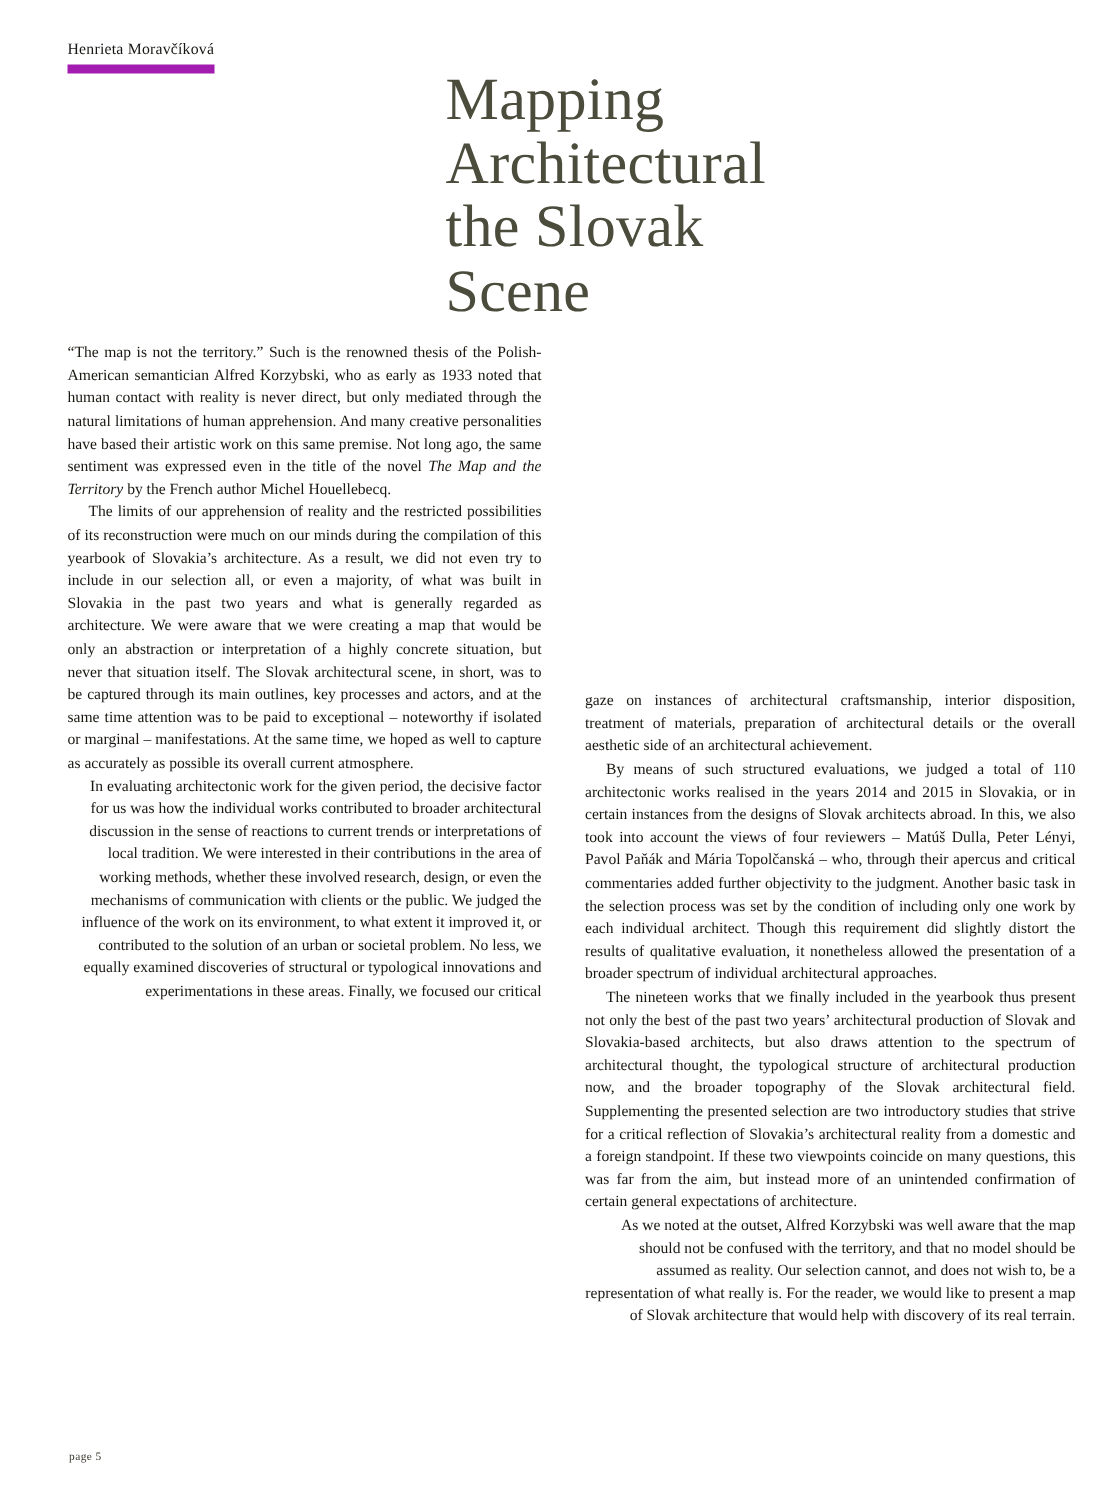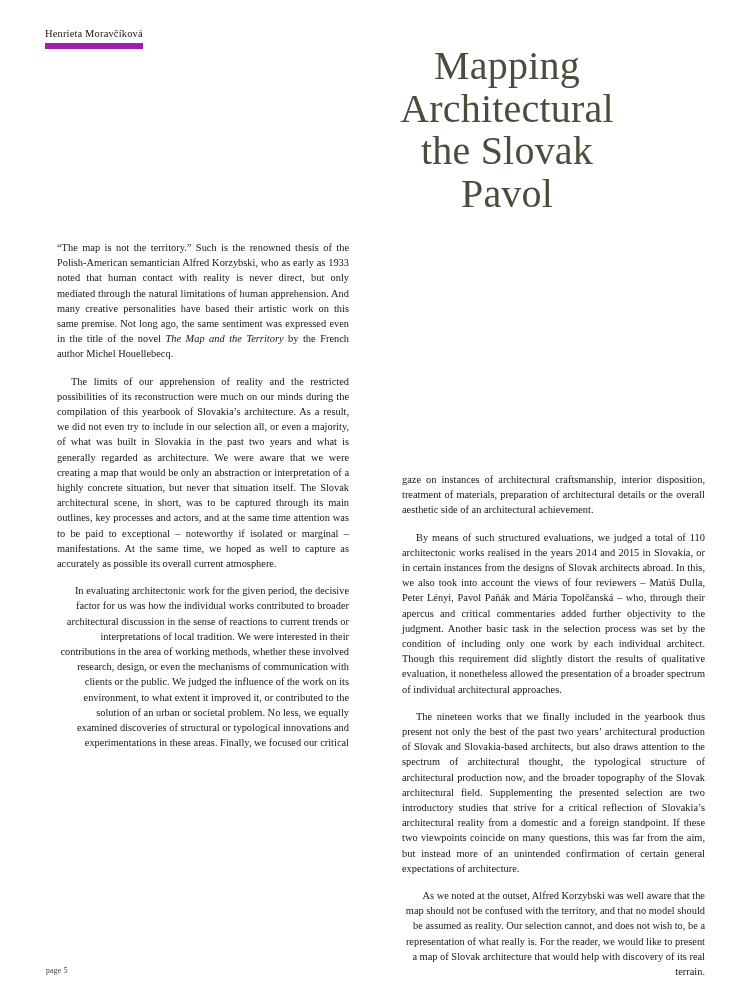--- a/index.html
+++ b/index.html
@@ -31,21 +31,21 @@
     padding-bottom: 2px;
     line-height: 1.2;
   }
 
   
   #title {
     position: absolute;
     right: 28px;
     top: 18px;
     width: 420px;
-    text-align: center;
+    text-align: left;
     color: #4b4c3c;
     font-size: 40px;
     line-height: 1.07;
     font-weight: 400;
     letter-spacing: 0.2px;
   }
   #title .tline { display: block; white-space: nowrap; }
 
   
   .col {
@@ -62,21 +62,21 @@
     left: 45px;
     top: 228px;
     width: 316px;
   }
   #col-right {
     left: 390px;
     top: 460px;
     width: 327px;
   }
   .col p {
-    margin: 12px;
+    margin: 0;
   }
   .col p + p {
     text-indent: 14px;
   }
   .col p:last-child {
     text-align: right;
   }
   .col em {
     font-style: italic;
   }
@@ -96,21 +96,21 @@
 <body>
 
 <div id="page">
 
   <div id="byline">Henrieta Moravčíková</div>
 
   <h1 id="title">
     <span class="tline">Mapping</span>
     <span class="tline">Architectural</span>
     <span class="tline">the Slovak</span>
-    <span class="tline">Pavol</span>
+    <span class="tline">Scene</span>
   </h1>
 
   <div class="col" id="col-left">
     <p><span>“The map is not the territory.” Such is the renowned thesis of the Polish-American semantician Alfred Korzybski, who as early as 1933 noted that human contact with reality is never direct, but only mediated through the natural limitations of human apprehension. And many creative personalities have based their artistic work on this same premise. Not long ago, the same sentiment was expressed even in the title of the novel </span><em>The Map and the Territory</em><span> by the French author Michel Houellebecq.</span></p>
     <p>The limits of our apprehension of reality and the restricted possibilities of its reconstruction were much on our minds during the compilation of this yearbook of Slovakia’s architecture. As a result, we did not even try to include in our selection all, or even a majority, of what was built in Slovakia in the past two years and what is generally regarded as architecture. We were aware that we were creating a map that would be only an abstraction or interpretation of a highly concrete situation, but never that situation itself. The Slovak architectural scene, in short, was to be captured through its main outlines, key processes and actors, and at the same time attention was to be paid to exceptional – noteworthy if isolated or marginal – manifestations. At the same time, we hoped as well to capture as accurately as possible its overall current atmosphere.</p>
     <p>In evaluating architectonic work for the given period, the decisive factor for us was how the individual works contributed to broader architectural discussion in the sense of reactions to current trends or interpretations of local tradition. We were interested in their contributions in the area of working methods, whether these involved research, design, or even the mechanisms of communication with clients or the public. We judged the influence of the work on its environment, to what extent it improved it, or contributed to the solution of an urban or societal problem. No less, we equally examined discoveries of structural or typological innovations and experimentations in these areas. Finally, we focused our critical</p>
   </div>
 
   <div class="col" id="col-right">
     <p>gaze on instances of architectural craftsmanship, interior disposition, treatment of materials, preparation of architectural details or the overall aesthetic side of an architectural achievement.</p>

